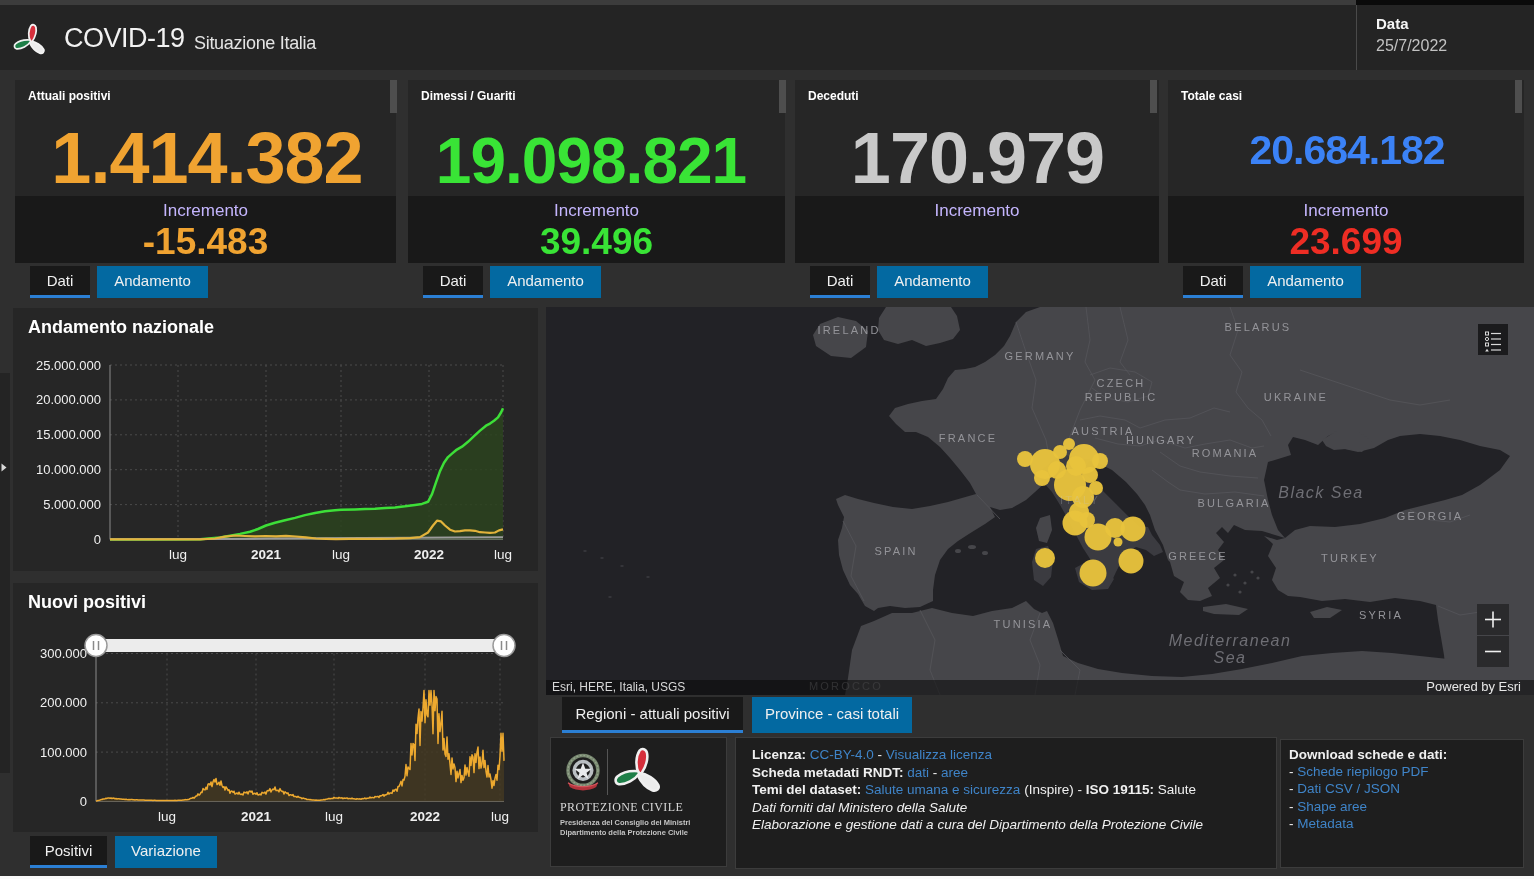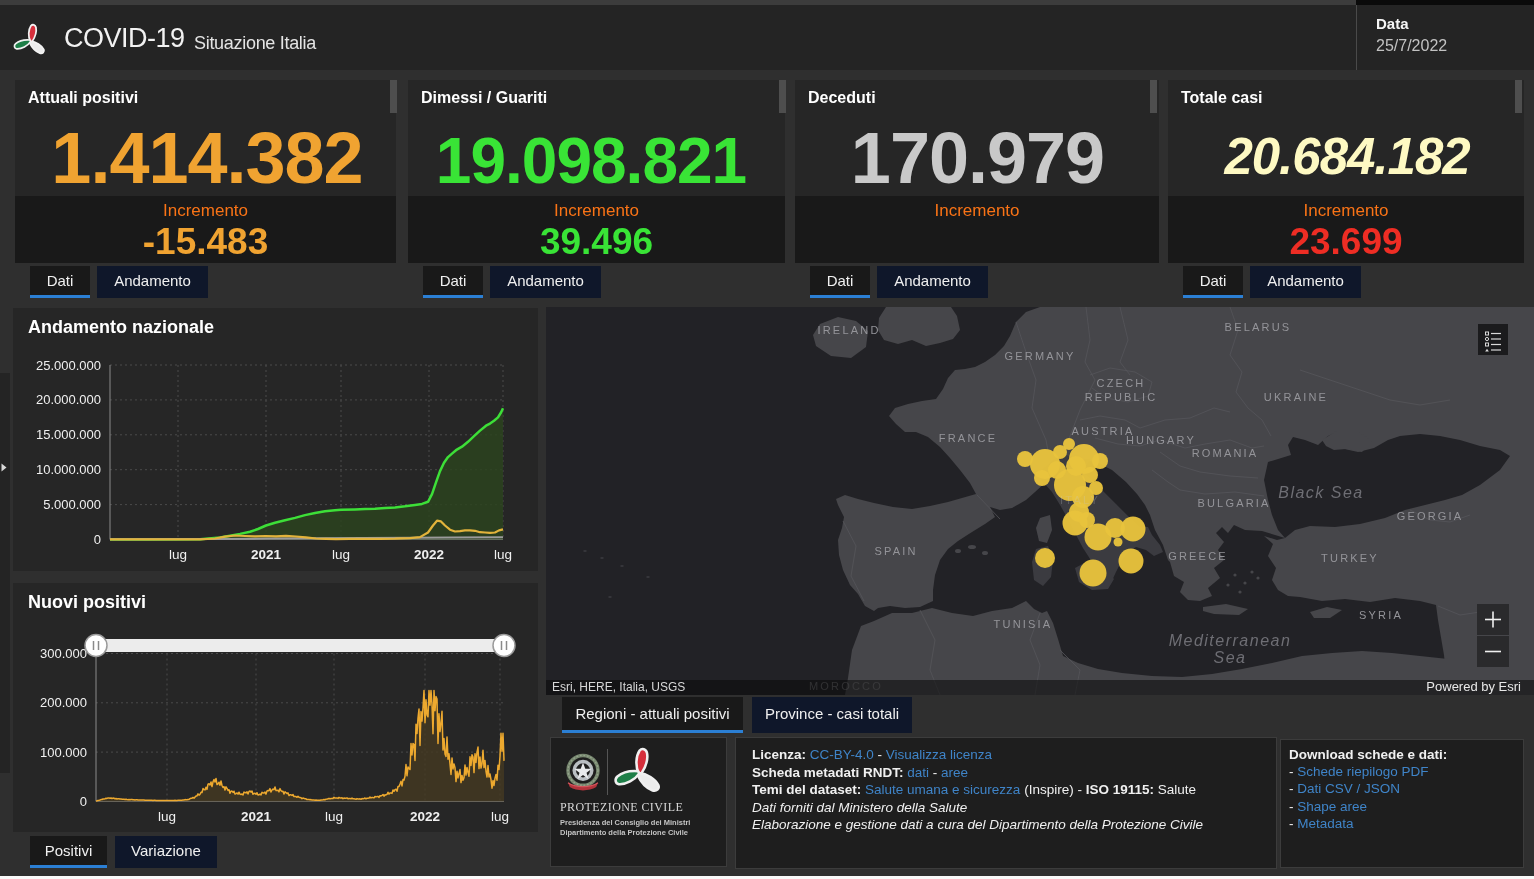--- a/index.html
+++ b/index.html
@@ -11,30 +11,30 @@
 #topstrip { left:0; top:0; width:1534px; height:5px; background:#3c3c3c; }
 #topstrip2 { left:1356px; top:0; width:178px; height:5px; background:#0a0a0a; }
 #header { left:0; top:5px; width:1534px; height:65px; background:#242424; }
 #htitle { left:64px; top:23px; font-size:27px; color:#f2f2f2; letter-spacing:-0.5px;}
 #hsub { left:194px; top:33px; font-size:18px; color:#e4e4e4; letter-spacing:-0.3px; }
 #hdiv { left:1356px; top:5px; width:1px; height:65px; background:#4a4a4a; }
 #hdata1 { left:1376px; top:15px; font-size:15px; font-weight:bold; color:#f5f5f5; }
 #hdata2 { left:1376px; top:37px; font-size:16px; color:#c2c2c2; }
 
 .card { top:80px; height:116px; background:#262626; }
-.ctitle { position:absolute; left:13px; top:9px; font-size:16px; font-weight:bold; color:#fff;text-align:right; }
+.ctitle { position:absolute; left:13px; top:9px; font-size:12px; font-weight:bold; color:#fff;text-align:right; }
 .cnum { position:absolute; left:0; right:11px; text-align:center; font-weight:bold; letter-spacing:-1px;}
 .cinc { top:196px; height:67px; background:#191919; text-align:center; }
-.cinclbl { font-size:17px; color:#f97316; margin-top:5px; }
+.cinclbl { font-size:17px; color:#c4b5fd; margin-top:5px; }
 .cincval { font-size:37px; font-weight:bold; margin-top:0px; }
 .thumb { top:80px; width:7px; height:33px; background:#4e4e4e; }
 .tabs { top:266px; height:32px; }
 .tab { position:absolute; top:0; height:32px; font-size:15px; color:#f0f0f0; text-align:center; line-height:30px; }
 .tab.on { background:#191919; border-bottom:3px solid #2b7fd4; }
-.tab.off { background:#0f172a; }
+.tab.off { background:#0369a1; }
 
 .panel { left:13px; width:525px; background:#262626; }
 .ptitle { position:absolute; left:15px; top:9px; font-size:18px; font-weight:bold; color:#fff; }
 
 .bpanel { background:#1e1e1e; border:1px solid #3c3c3c; }
 .blue { color:#3f84c8; }
 .b { font-weight:bold; }
 #midtext { font-size:13.5px; color:#f0f0f0; line-height:17.5px; }
 #dlpanel { font-size:13.5px; color:#f0f0f0; line-height:17.2px; }
 
@@ -100,21 +100,21 @@
     <div class="cinclbl">Incremento</div>
   </div>
   <div class="abs thumb" style="left:1150px;"></div>
   <div class="abs tabs" style="left:795px; width:364px;">
     <div class="tab on" style="left:15px; width:60px;">Dati</div>
     <div class="tab off" style="left:82px; width:111px;">Andamento</div>
   </div>
 
   <div class="abs card" style="left:1168px; width:356px;">
     <div class="ctitle">Totale casi</div>
-    <div class="cnum" style="color:#fef9c3; font-size:51px; top:47px; text-indent:13px;font-style:italic;">20.684.182</div>
+    <div class="cnum" style="color:#3b82f6; font-size:41px; top:47px; text-indent:13px;">20.684.182</div>
   </div>
   <div class="abs cinc" style="left:1168px; width:356px;">
     <div class="cinclbl">Incremento</div>
       <div class="cincval" style="color:#ee2d24;">23.699</div>
   </div>
   <div class="abs thumb" style="left:1515px;"></div>
   <div class="abs tabs" style="left:1168px; width:356px;">
     <div class="tab on" style="left:15px; width:60px;">Dati</div>
     <div class="tab off" style="left:82px; width:111px;">Andamento</div>
   </div>

